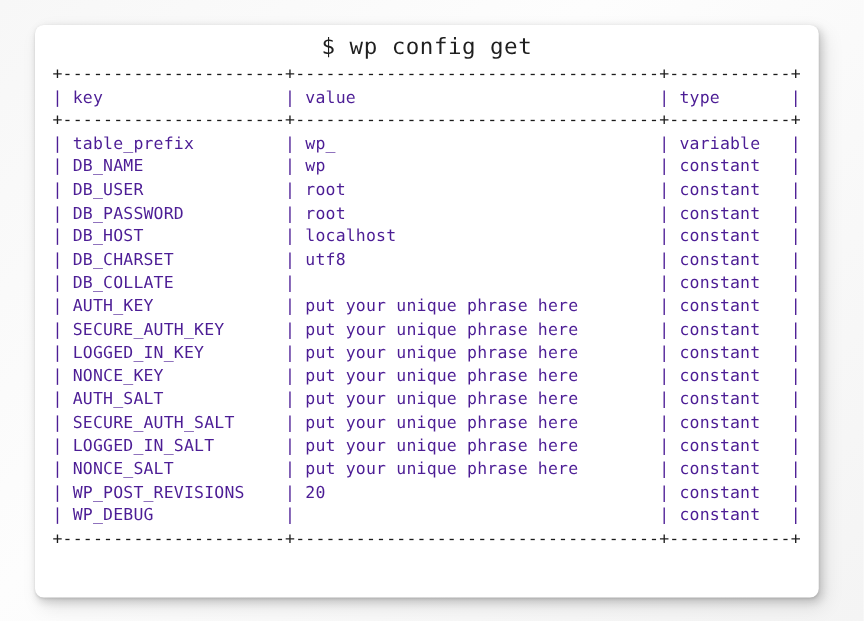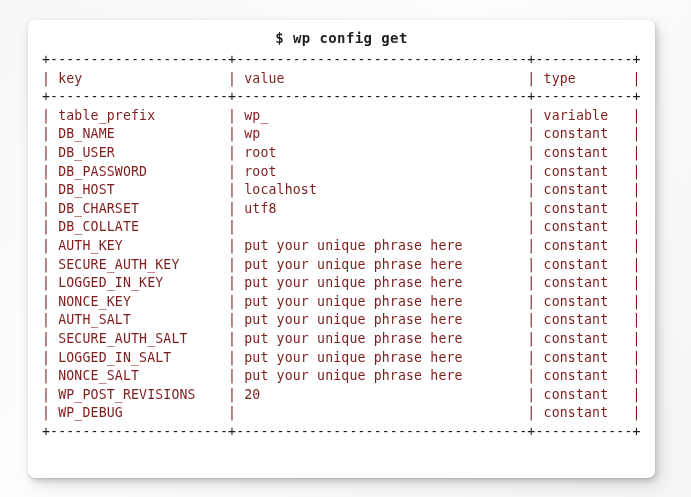--- a/index.html
+++ b/index.html
@@ -34,26 +34,25 @@
       0 1px 2px rgba(0,0,0,0.10),
       2px 3px 7px rgba(0,0,0,0.16),
       5px 7px 16px rgba(0,0,0,0.10);
     overflow: hidden;
   }
 
   
   #command-title {
     margin-top: 9px;
     text-align: center;
-    font-size: 14px;
+    font-size: 18px;
     line-height: 18px;
     letter-spacing: 0.4px;
     color: #1f1f1f;
     white-space: pre;
-    font-weight: bold;
   }
 
   
   #ascii-table {
     margin-top: 4px;
     padding-left: 14px;
     font-size: 13.2px;
     line-height: 18.6px;
     color: #262626;
     white-space: pre;
@@ -63,21 +62,21 @@
   .ascii-line {
     white-space: pre;
     display: block;
   }
 
   .rule-line {
     color: #1b1b1b;
   }
 
   .data-line {
-    color: #7f1d1d;
+    color: #4c1d95;
   }
 </style>
 </head>
 <body>
 
 <div id="screen">
 
   <div id="card">
 
     <div id="command-title">$ wp config get</div>

